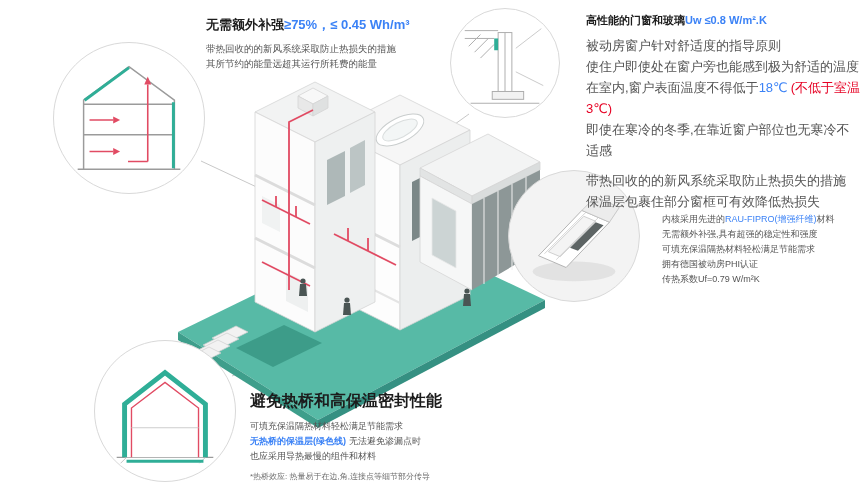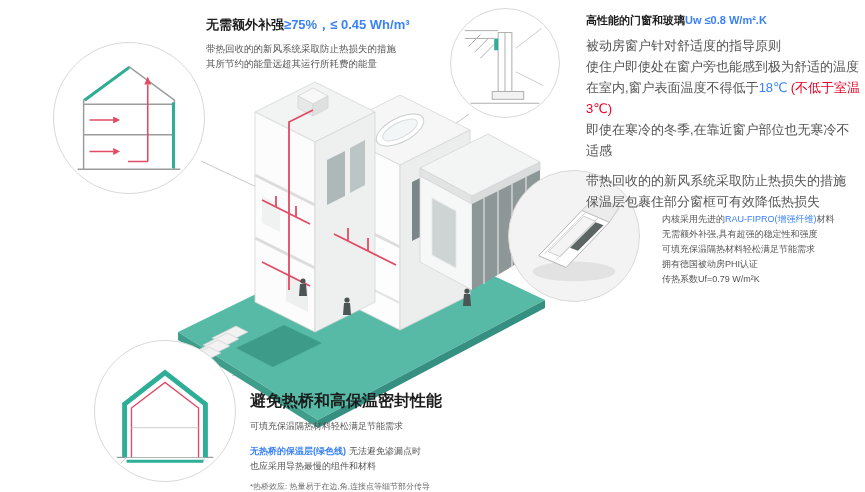--- a/index.html
+++ b/index.html
@@ -26,21 +26,21 @@
   .win .title{font-size:11px;margin-bottom:7px}
   .win .line{font-size:13px;line-height:1.62;color:#555}
   .win .p2{margin-top:9px}
   
   .prof{left:662px;top:212px;width:212px}
   .prof .line{font-size:9px;line-height:1.68;color:#555}
   
   .therm{left:250px;top:391px;width:305px}
   .therm .title{font-size:16px;margin-bottom:7px}
   .therm .line{font-size:9px;line-height:1.6;color:#555}
-  .therm .grp2{margin-top:11px}
+  .therm .grp2{margin-top:1px}
   .footnote{font-size:8px;color:#6e6e6e;margin-top:8px}
 </style>
 </head>
 <body>
 
 <div class="page">
 
   <svg class="scene" viewBox="0 0 865 492">
     <g stroke="#c8c8c8" stroke-width="1">
       <line x1="201" y1="161" x2="263" y2="190"></line>

